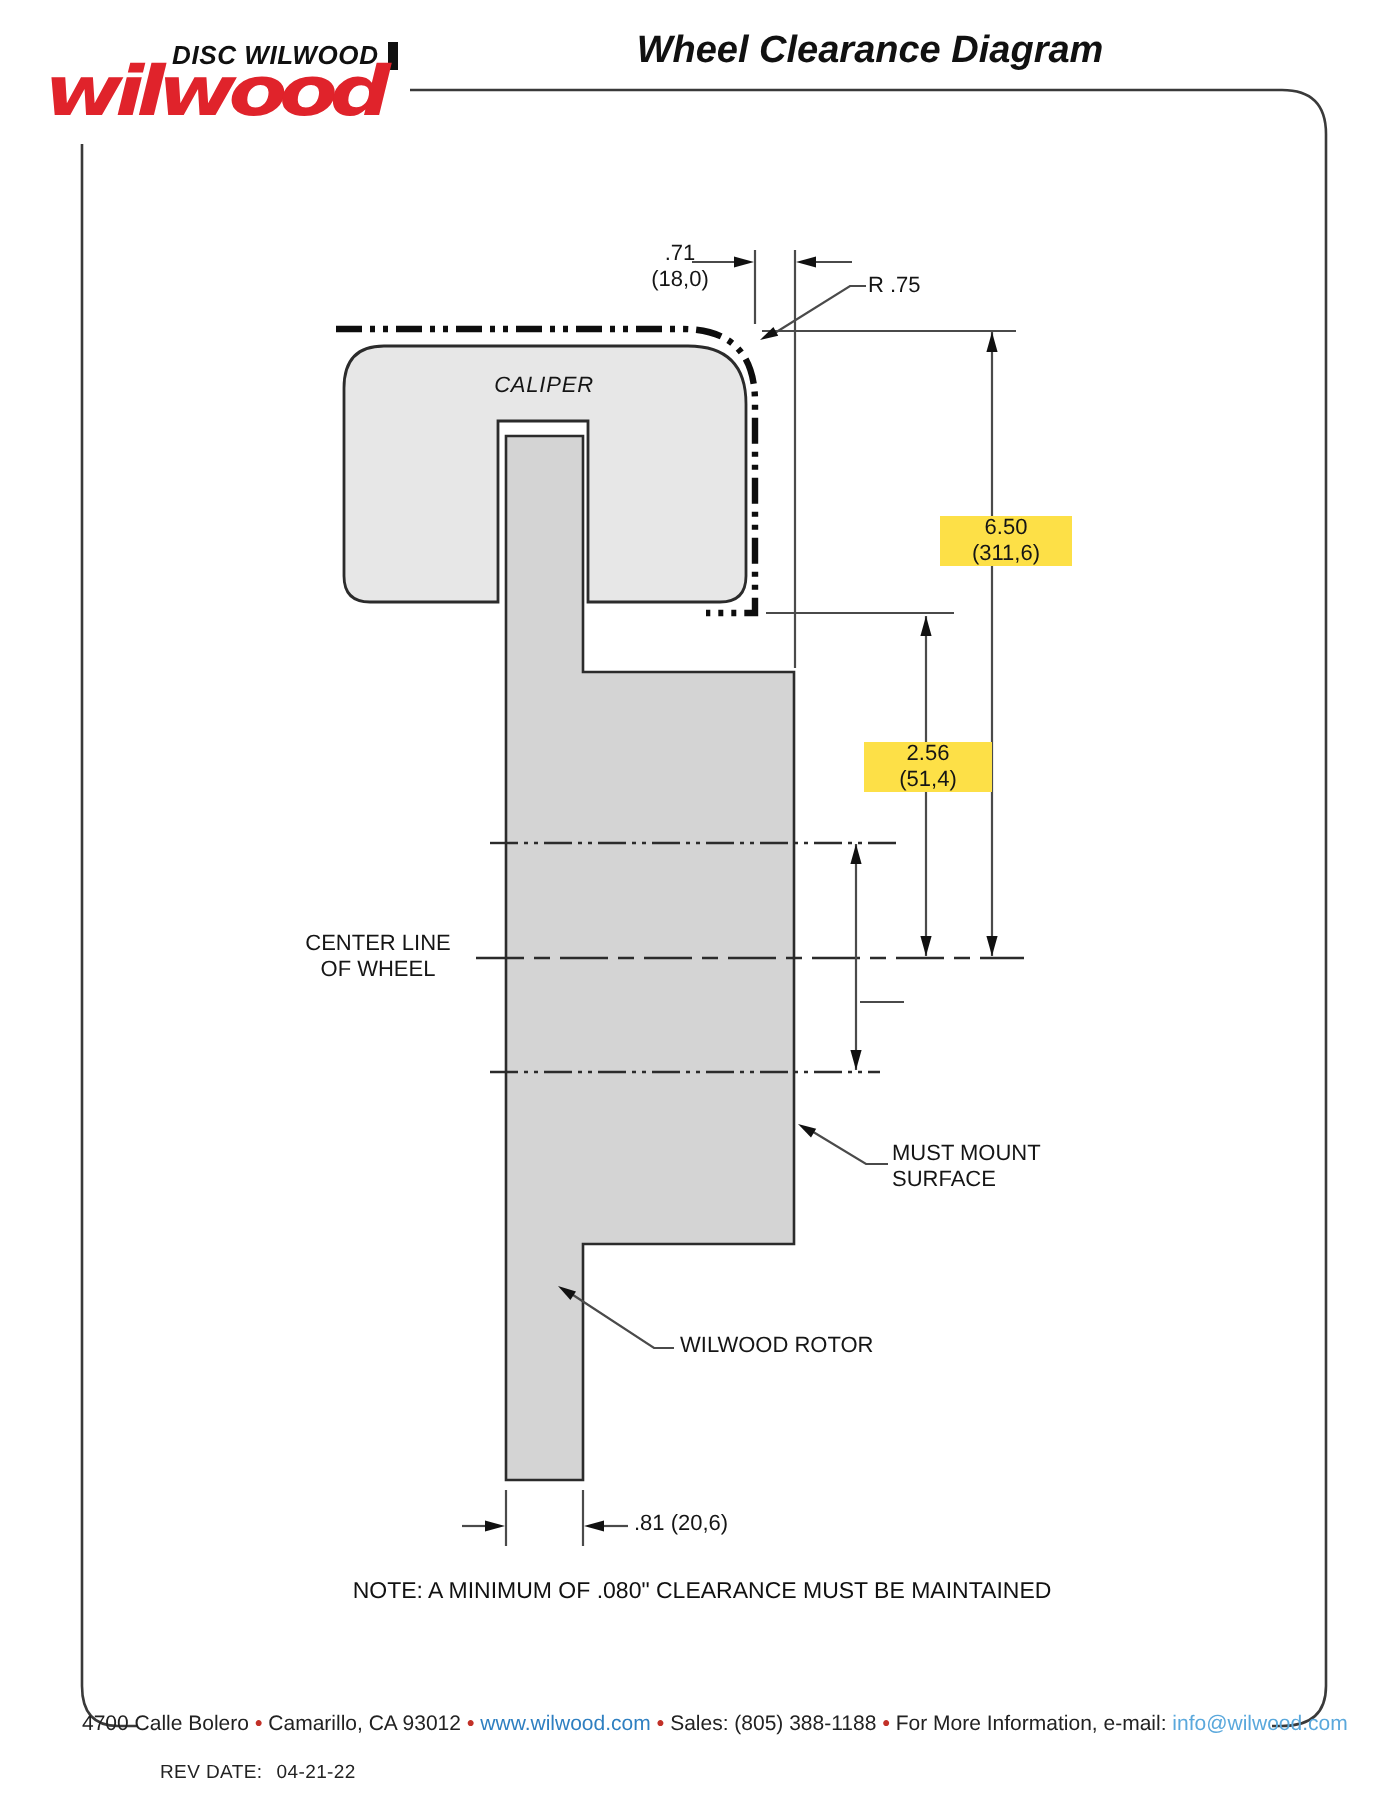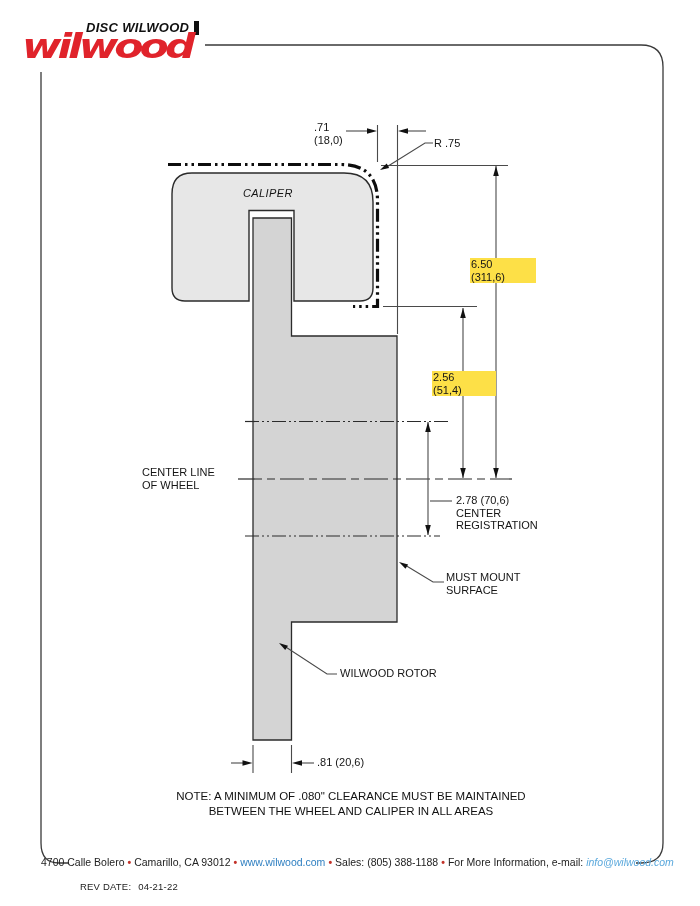--- a/index.html
+++ b/index.html
@@ -1,41 +1,41 @@
 <!DOCTYPE html>
 <html><head>
 <meta charset="utf-8">
 <style>
   html,body{margin:0;padding:0;background:#fff;}
   #page{position:relative;width:700px;height:906px;background:#ffffff;overflow:hidden;
         font-family:"Liberation Sans","DejaVu Sans",sans-serif;color:#111;}
   #drawing{position:absolute;left:0;top:0;z-index:1;}
   .txt{position:absolute;z-index:2;font-size:11px;line-height:12.5px;color:#151515;white-space:pre;}
-  .center{}
+  .center{text-align:center;}
   
   .logo{position:absolute;left:20px;top:20px;width:190px;height:54px;z-index:3;}
   .logo .tag{position:absolute;left:66px;top:1px;font-size:13px;font-weight:bold;font-style:italic;
              letter-spacing:.3px;color:#101010;border-right:5px solid #101010;padding-right:5px;line-height:14px;}
   .logo .script{position:absolute;left:2px;top:9px;font-family:"DejaVu Sans",sans-serif;
                 font-weight:bold;font-style:italic;font-size:42px;line-height:42px;color:#e0232b;
                 letter-spacing:-4px;transform:scale(1.02,.82);transform-origin:0 0;}
   .title{position:absolute;left:270px;top:15px;width:330px;font-size:19px;font-weight:bold;
          font-style:italic;text-align:center;z-index:2;}
   .kit{position:absolute;left:270px;top:51px;width:330px;font-size:25px;font-weight:bold;
        font-style:italic;text-align:center;z-index:2;}
   
   .dimbg{background:#fde047;padding:0 1px;}
   
   .note{position:absolute;left:99px;top:789px;width:504px;text-align:center;font-size:11.5px;
         line-height:15px;z-index:2;}
   .footer{position:absolute;left:41px;top:856px;width:622px;text-align:center;font-size:10.5px;
           line-height:13px;z-index:2;color:#222;white-space:nowrap;}
   .footer .sep{color:#c23128;font-weight:bold;padding:0 3px;}
   .footer .lnk{color:#2e7fc1;}
-  .footer .lnk2{color:#5aa8dc;font-style:italic;}
+  .footer .lnk2{color:#5aa8dc;}
   .rev{position:absolute;left:49px;top:881px;font-size:9.5px;z-index:2;color:#222;letter-spacing:.2px;margin-left:31px;}
   .rev span{margin-right:7px;}
 </style>
 </head>
 <body>
 
 <div id="page">
 
   <svg id="drawing" width="700" height="906" viewBox="0 0 700 906">
 
@@ -90,40 +90,40 @@
       <polygon points="279,643 288,645.8 285.2,650"></polygon>
       <polygon points="252.5,763 242.5,760.2 242.5,765.8"></polygon>
       <polygon points="292,763 302,760.2 302,765.8"></polygon>
     </g>
   </svg>
 
   <div class="logo">
     <span class="tag">DISC WILWOOD</span>
     <span class="script">wilwood</span>
   </div>
+  <div class="title">Wheel Clearance Diagram</div>
 
   <div class="txt center" style="left:243px;top:187px;width:58px;letter-spacing:.4px;font-style:italic;">CALIPER</div>
 
   <div class="txt center" style="left:314px;top:121px;width:52px;"><span>.71</span><br><span>(18,0)</span></div>
 
   <div class="txt" style="left:434px;top:137px;">R .75</div>
 
   <div class="txt center dimbg" style="left:470px;top:258px;width:64px;"><span>6.50</span><br><span>(311,6)</span></div>
 
   <div class="txt center dimbg" style="left:432px;top:371px;width:62px;"><span>2.56</span><br><span>(51,4)</span></div>
 
   <div class="txt center" style="left:142px;top:466px;width:94px;"><span>CENTER LINE</span><br><span>OF WHEEL</span></div>
 
-  <div class="txt" style="left:456px;top:494px;"><span>2.78 (70,6)</span><br><span>CENTER</span><br><span>REGISTRATION</span></div>
 
   <div class="txt" style="left:446px;top:571px;"><span>MUST MOUNT</span><br><span>SURFACE</span></div>
 
   <div class="txt" style="left:340px;top:667px;">WILWOOD ROTOR</div>
 
   <div class="txt" style="left:317px;top:756px;">.81 (20,6)</div>
 
-  <div class="note"><span>NOTE: A MINIMUM OF .080" CLEARANCE MUST BE MAINTAINED</span><br><span>BETWEEN THE WHEEL AND CALIPER IN ALL AREAS</span></div>
+  <div class="note"><span>NOTE: A MINIMUM OF .080" CLEARANCE MUST BE MAINTAINED</span><br></div>
 
   <div class="footer"><span>4700 Calle Bolero</span><span class="sep">•</span><span>Camarillo, CA 93012</span><span class="sep">•</span><span class="lnk">www.wilwood.com</span><span class="sep">•</span><span>Sales: (805) 388-1188</span><span class="sep">•</span><span>For More Information, e-mail:</span> <span class="lnk2">info@wilwood.com</span></div>
 
   <div class="rev"><span>REV DATE:</span><span>04-21-22</span></div>
 
 </div>
 
 </body></html>

